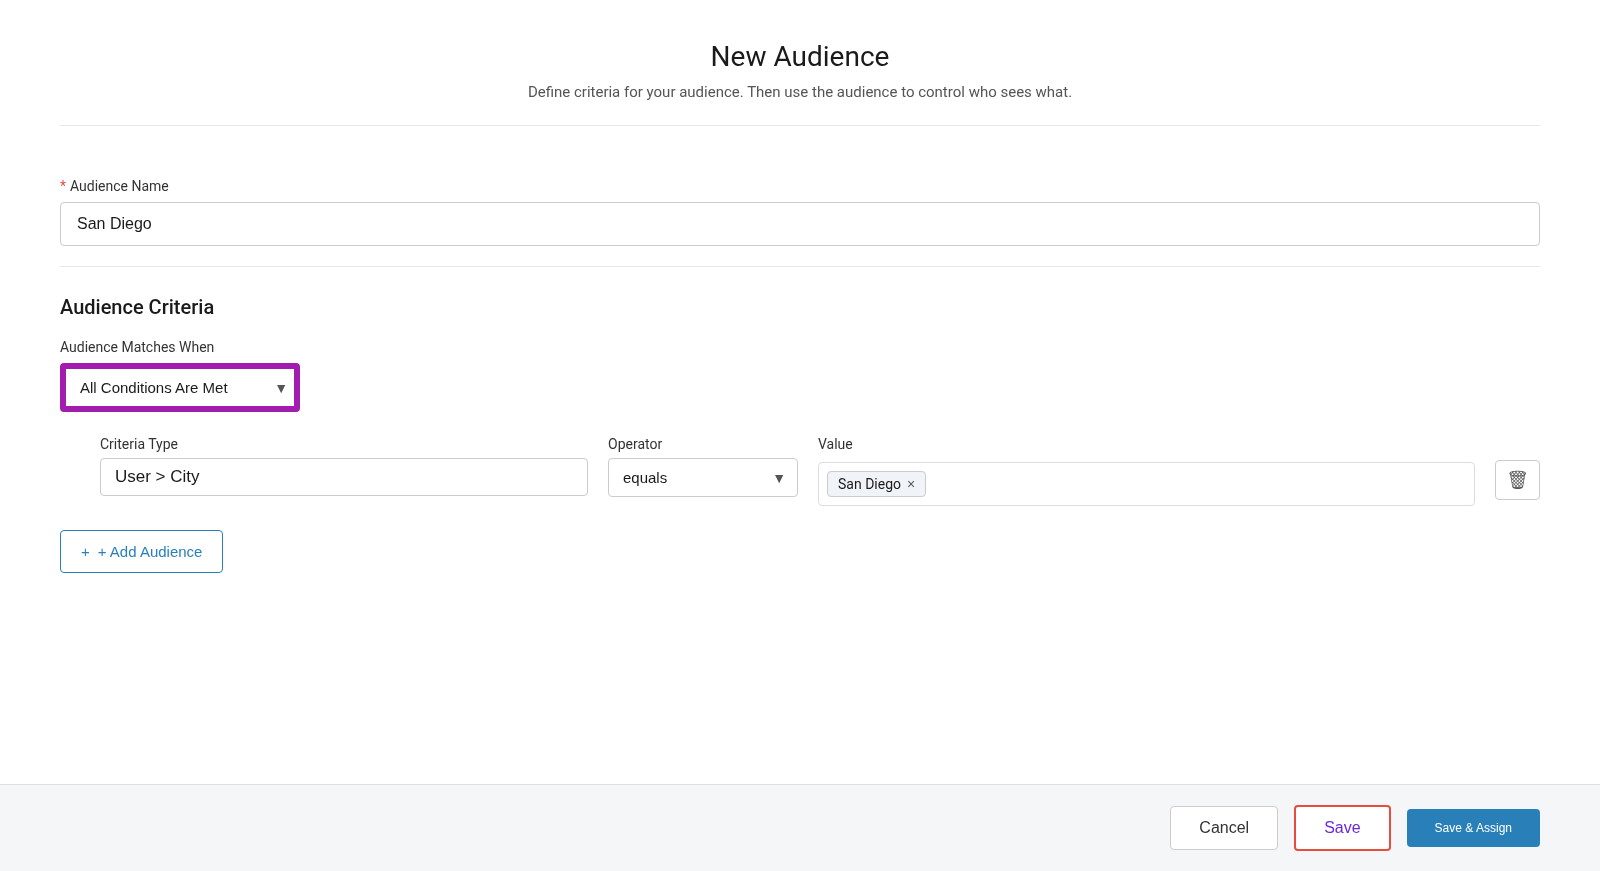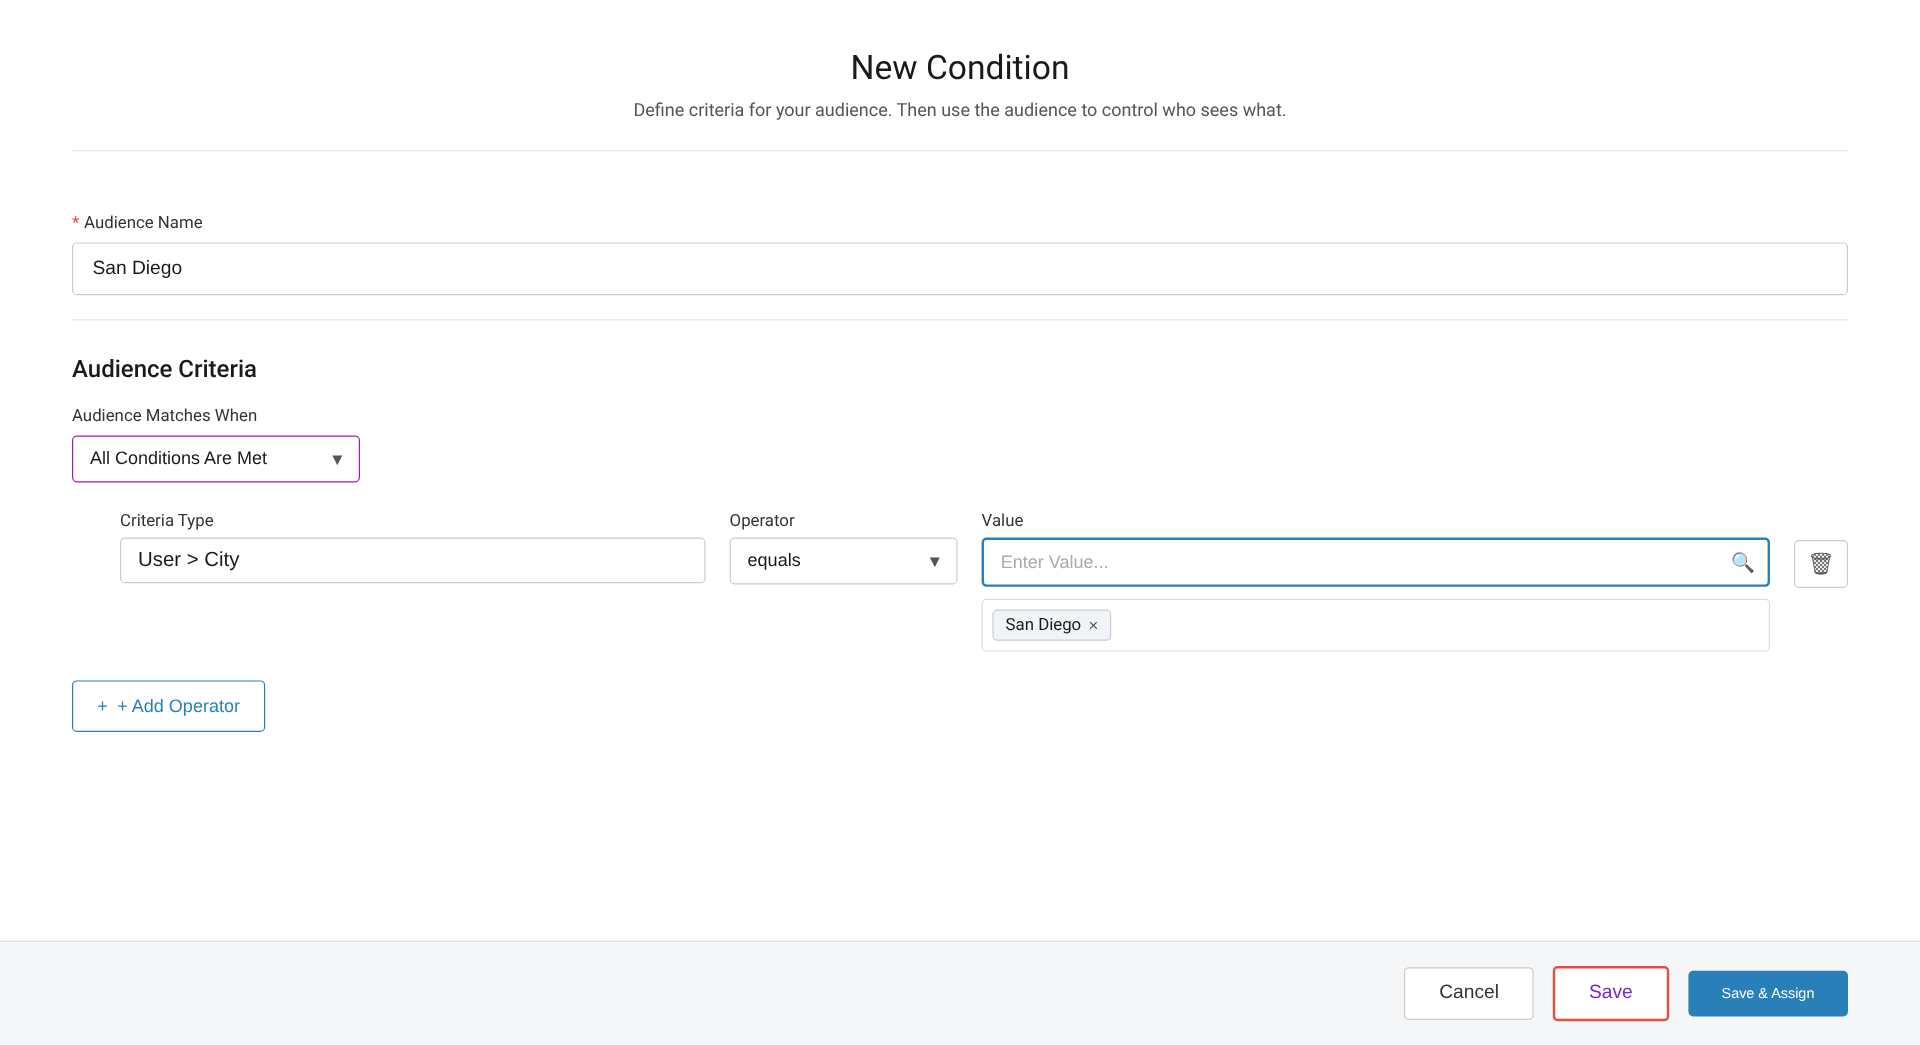--- a/index.html
+++ b/index.html
@@ -83,21 +83,21 @@
 
     .select-wrapper {
       position: relative;
       display: inline-block;
       width: 240px;
     }
 
     .select-input {
       width: 100%;
       padding: 10px 40px 10px 14px;
-      border: 1px solid #a21caf;
+      border: 6px solid #a21caf;
       border-radius: 4px;
       font-size: 15px;
       color: #1a1a1a;
       background: #fff;
       appearance: none;
       -webkit-appearance: none;
       cursor: pointer;
       outline: none;
     }
 
@@ -303,21 +303,21 @@
       color: #fff;
       cursor: pointer;
     }
   </style>
 </head>
 <body>
 
 <div class="main-content">
 
   <div class="page-header">
-    <h1 class="page-title">New Condition</h1>
+    <h1 class="page-title">New Audience</h1>
     <p class="page-subtitle">Define criteria for your audience. Then use the audience to control who sees what.</p>
   </div>
 
   <div class="form-section">
     <div class="field-label">
       <span class="required-star">*</span>
       <span>Audience Name</span>
     </div>
     <input class="text-input" type="text" value="San Diego" style="">
   </div>
@@ -351,44 +351,38 @@
             <option>not equals</option>
             <option>contains</option>
             <option>does not contain</option>
           </select>
           <span class="select-arrow">▼</span>
         </div>
       </div>
 
       <div class="value-col">
         <span class="col-label">Value</span>
-        <div class="value-input-wrapper">
-          <input class="value-input" type="text" placeholder="Enter Value..." style="">
-          <button class="search-icon-btn">
-            <span>🔍</span>
-          </button>
-        </div>
         <div class="tags-row">
           <div class="tag">
             <span>San Diego</span>
             <button class="tag-remove">×</button>
           </div>
         </div>
       </div>
 
       <button class="delete-btn">
         <span>🗑</span>
       </button>
 
     </div>
 
     
     <button class="add-condition-btn">
       <span>+</span>
-      <span>+ Add Operator</span>
+      <span>+ Add Audience</span>
     </button>
 
   </div>
 
 </div>
 
 <div class="footer">
   <button class="cancel-btn">Cancel</button>
   <button class="save-btn">Save</button>
   <button class="save-assign-btn">Save &amp; Assign</button>

